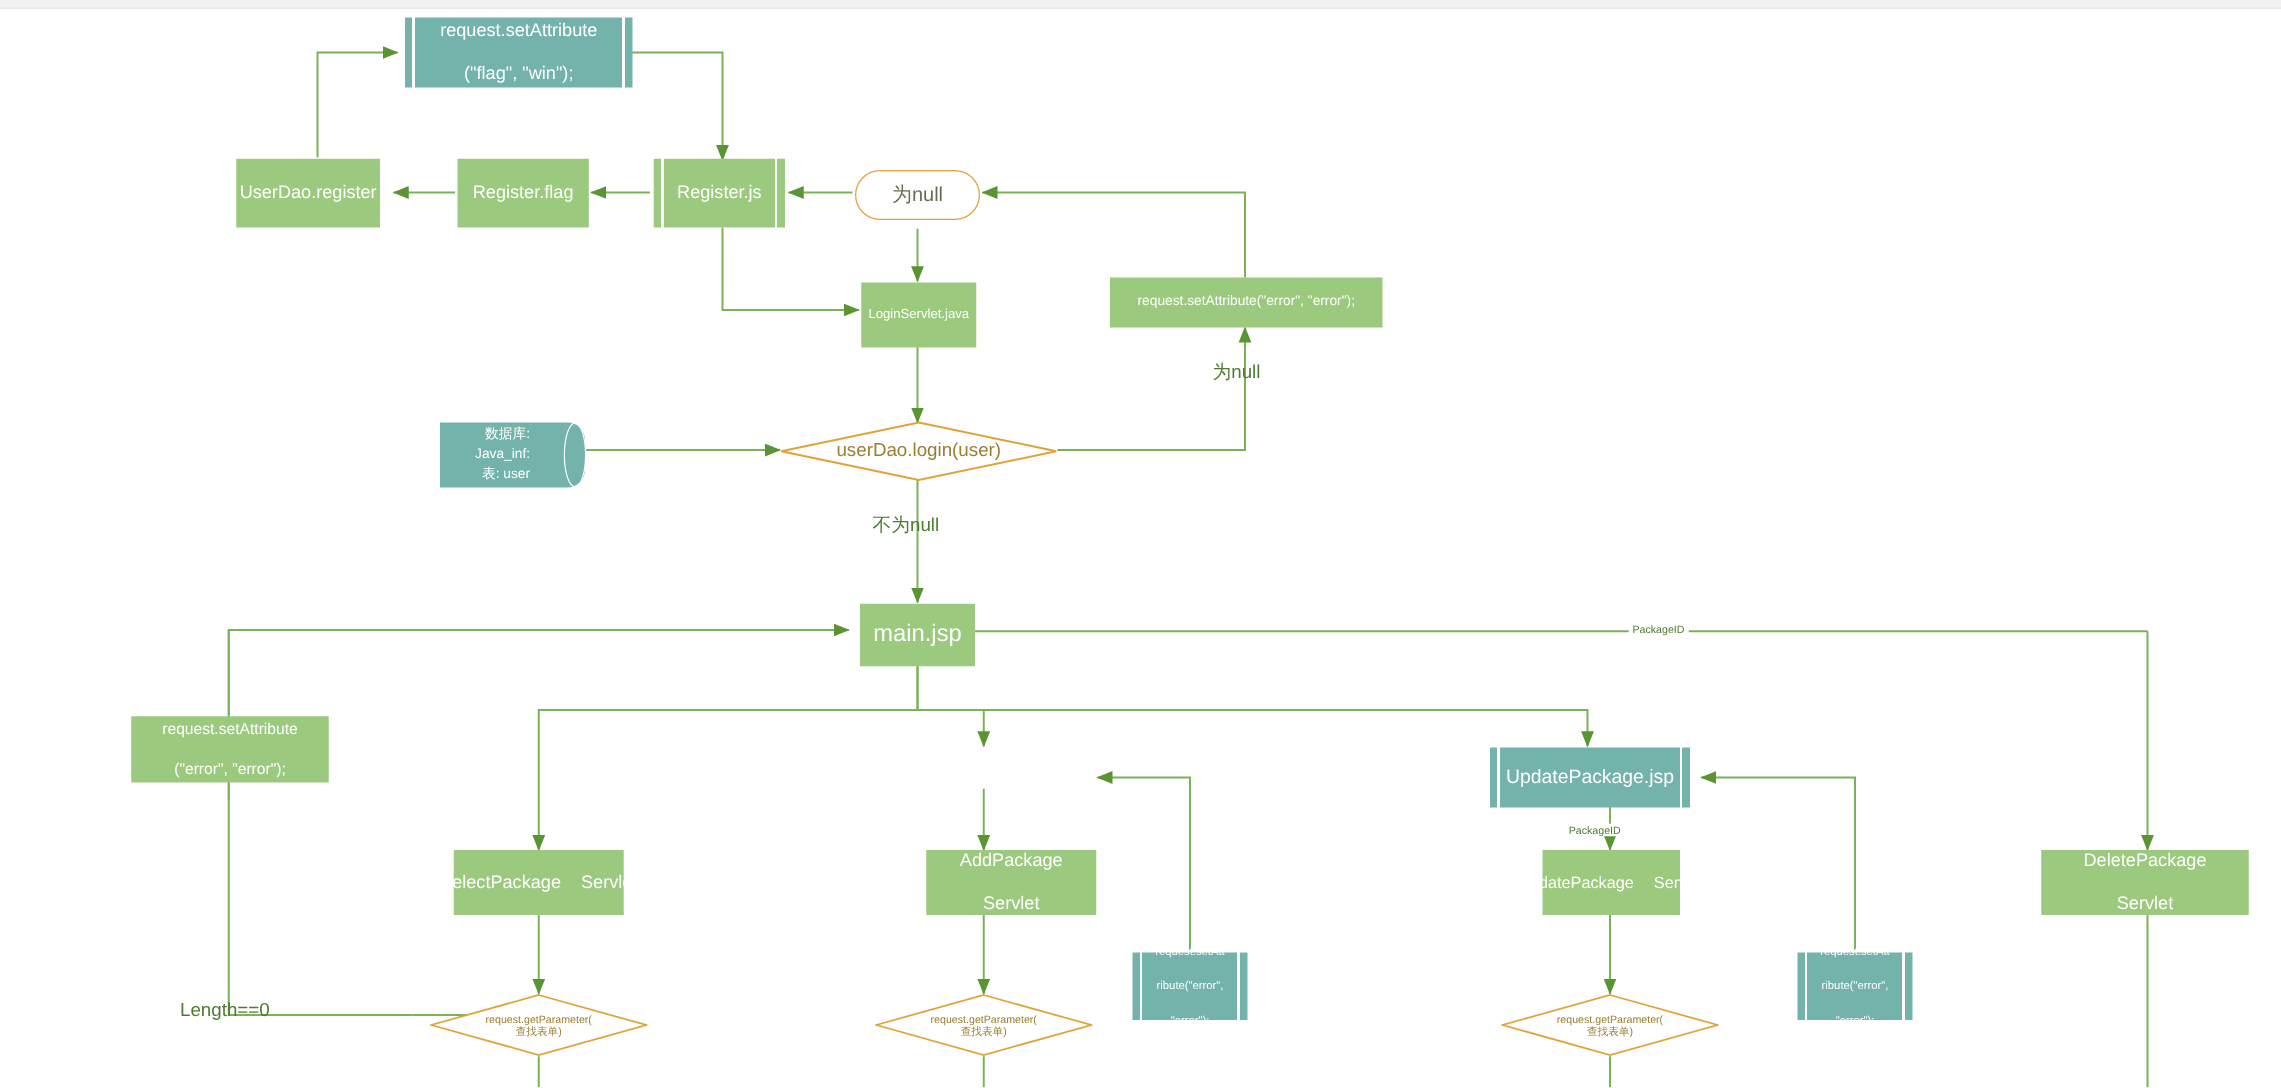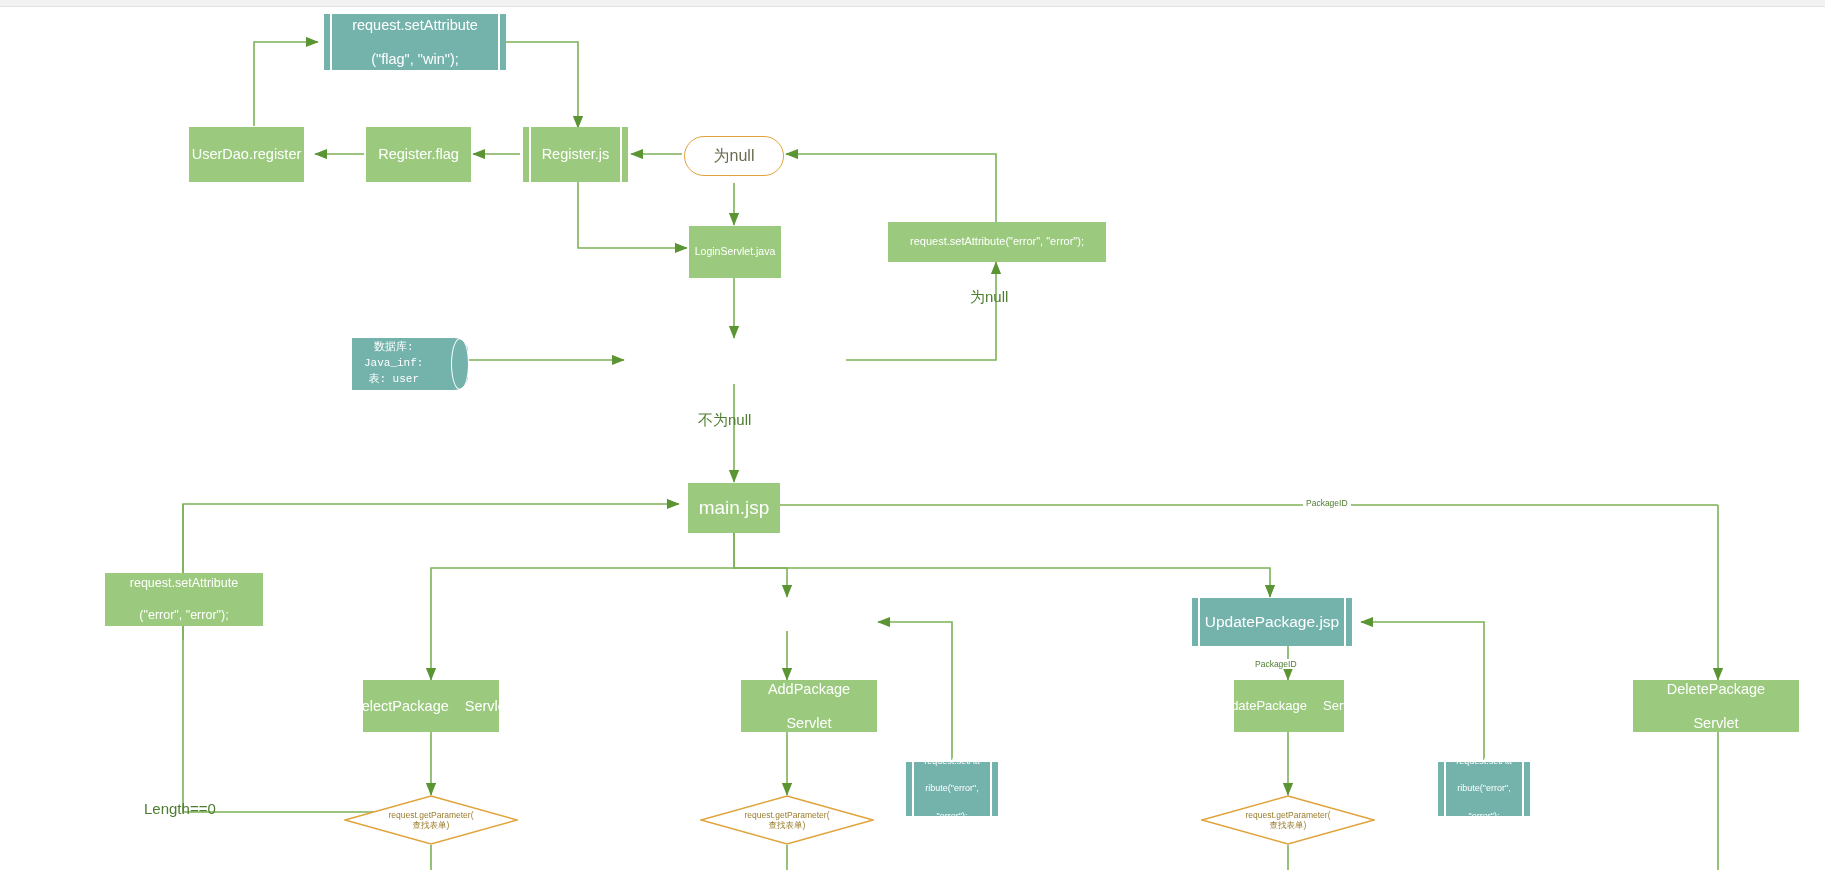--- a/index.html
+++ b/index.html
@@ -26,21 +26,21 @@
   }
 
   .term{position:absolute;box-sizing:border-box;display:flex;align-items:center;justify-content:center;
         border:1.6px solid #e0a33a;border-radius:24px;color:#6b6b52;background:#ffffff;}
 
   .dbcyl{position:absolute;box-sizing:border-box;color:#ffffff;background:#74b3ac;
          border-radius:0 14px 14px 0;display:flex;align-items:center;}
   .dbcyl .cap{position:absolute;right:-1px;top:0;width:18px;height:100%;
          border:1.4px solid #ffffff;border-radius:50%/50%;box-sizing:border-box;
          border-left-color:#ffffff;background:transparent;}
-  .dbcyl .dbtext{padding-left:12px;font-size:11px;line-height:1.45;text-align:center;font-family:Liberation Mono, monospace;}
+  .dbcyl .dbtext{padding-left:28px;font-size:11px;line-height:1.45;text-align:right;}
 
   .diamond{position:absolute;color:#9a7d2e;display:flex;align-items:center;justify-content:center;text-align:center;}
   .diamond > .dlabel{position:relative;z-index:2;line-height:1.2;}
   .diamond > svg{position:absolute;left:0;top:0;}
 
   .edgelabel{position:absolute;color:#4e7c2f;white-space:nowrap;}
   .lbl-green-big{font-size:15px;color:#4e7c2f;}
   .lbl-tiny{font-size:8.5px;color:#4e7c2f;}
 </style>
 </head>
@@ -162,20 +162,26 @@
 
   <div class="dbcyl" style="left:352px;top:338px;width:116px;height:52px;">
     <div class="dbtext">
       <div>数据库:</div>
       <div>Java_inf:</div>
       <div>表: user</div>
     </div>
     <span class="cap"></span>
   </div>
 
+  <div class="diamond" style="left:624px;top:337px;width:222px;height:48px;font-size:15px;">
+    <svg width="222" height="48" viewBox="0 0 222 48">
+      <polygon points="111,1 221,24 111,47 1,24" fill="#ffffff" stroke="#e0a33a" stroke-width="1.6"></polygon>
+    </svg>
+    <span class="dlabel">userDao.login(user)</span>
+  </div>
 
   <div class="node n-green" style="left:688px;top:483px;width:92px;height:50px;font-size:19px;">
     <span>main.jsp</span>
   </div>
 
   <div class="node n-green" style="left:105px;top:573px;width:158px;height:53px;font-size:12.5px;flex-direction:column;">
     <span>request.setAttribute</span>
     <span>("error", "error");</span>
   </div>
 

